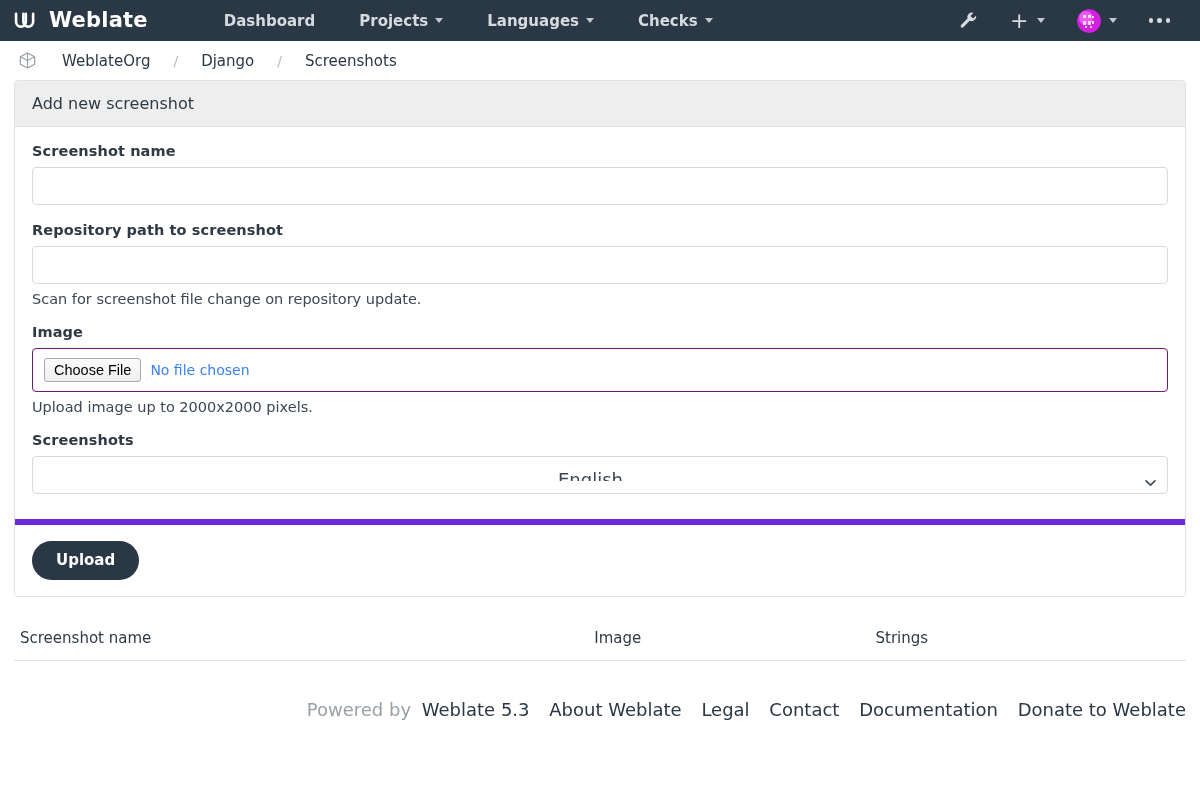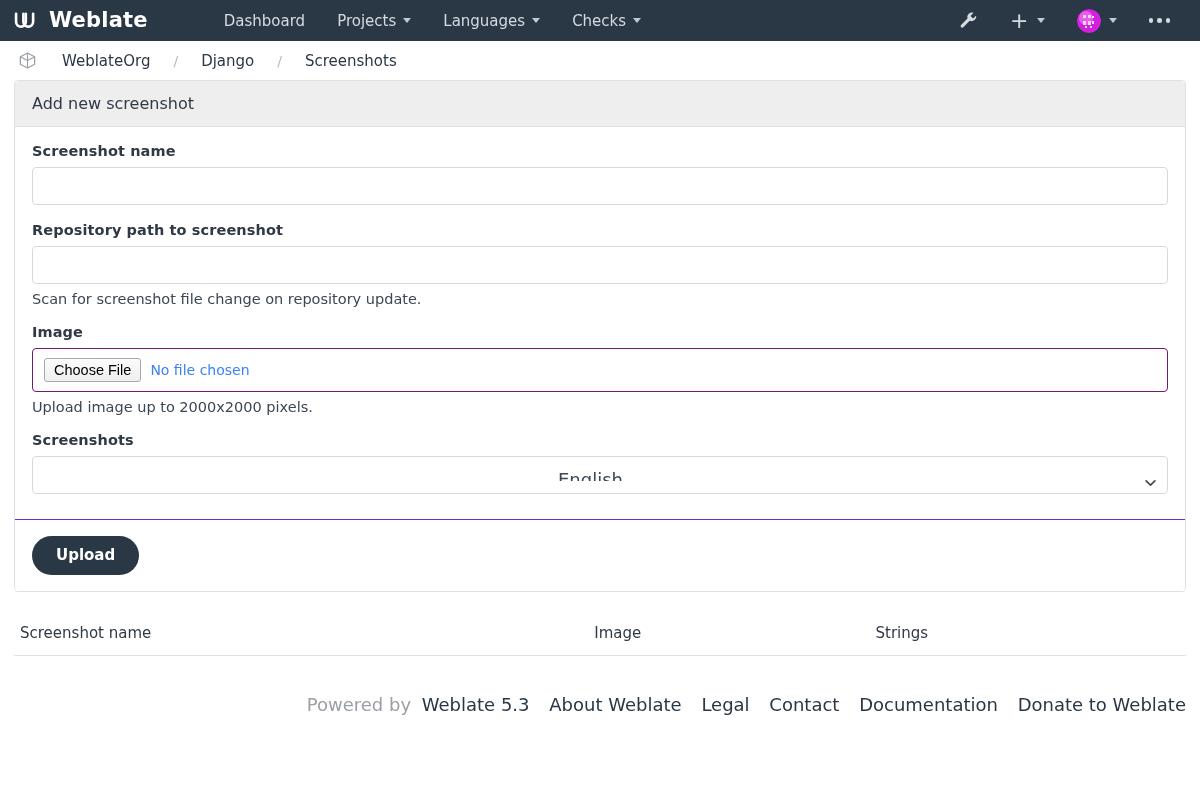--- a/index.html
+++ b/index.html
@@ -46,21 +46,22 @@
     color: #333;
     font-family: inherit;
     outline: none;
   }
   .search-box::placeholder { color: #9aa0a6; }
 
   .nav-links {
     display: flex;
     align-items: center;
     margin-left: 38px;
-    gap: 0;
+    gap: 12px;
+    font-weight: bold;
   }
   .nav-link {
     color: #d6dbe0;
     font-size: 15px;
     text-decoration: none;
     padding: 8px 16px;
     display: inline-flex;
     align-items: center;
     gap: 7px;
     white-space: nowrap;
@@ -222,21 +223,21 @@
   .select-chevron {
     position: absolute;
     right: 12px;
     top: 50%;
     transform: translateY(-50%);
     pointer-events: none;
     width: 11px; height: 7px;
   }
 
   .panel-footer {
-    border-top: 1px solid #6d28d9;
+    border-top: 6px solid #6d28d9;
     padding: 16px 17px;
     background: #fff;
   }
   .btn-upload {
     background: #2a3744;
     color: #ffffff;
     border: none;
     border-radius: 40px;
     padding: 11px 24px;
     font-size: 15px;

